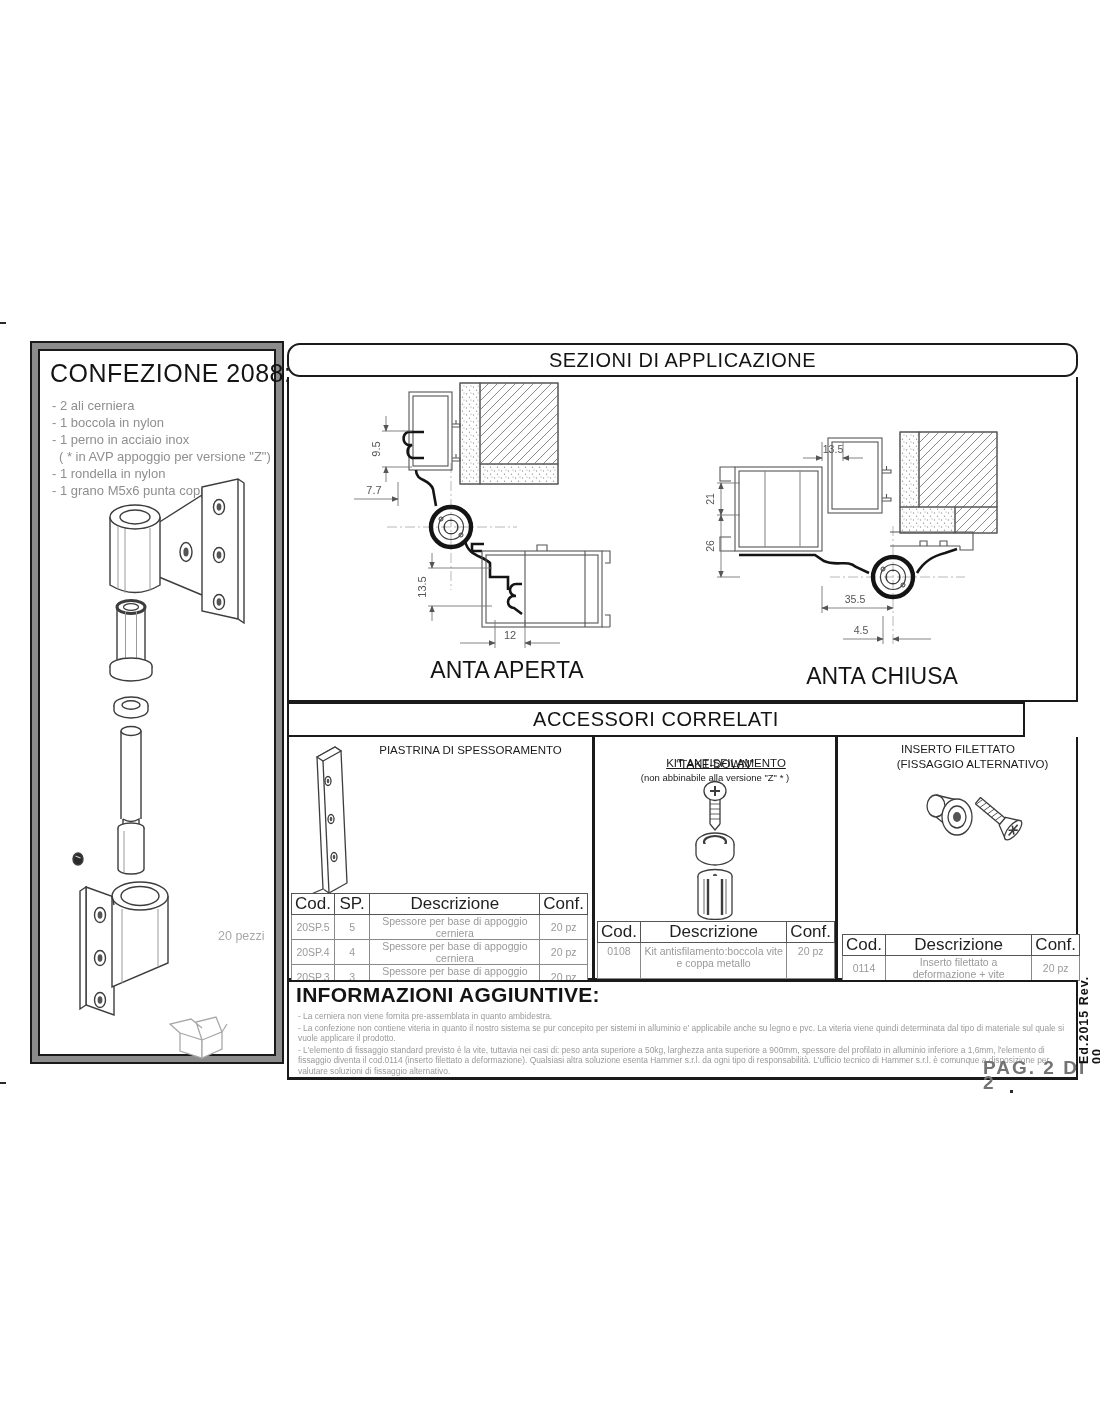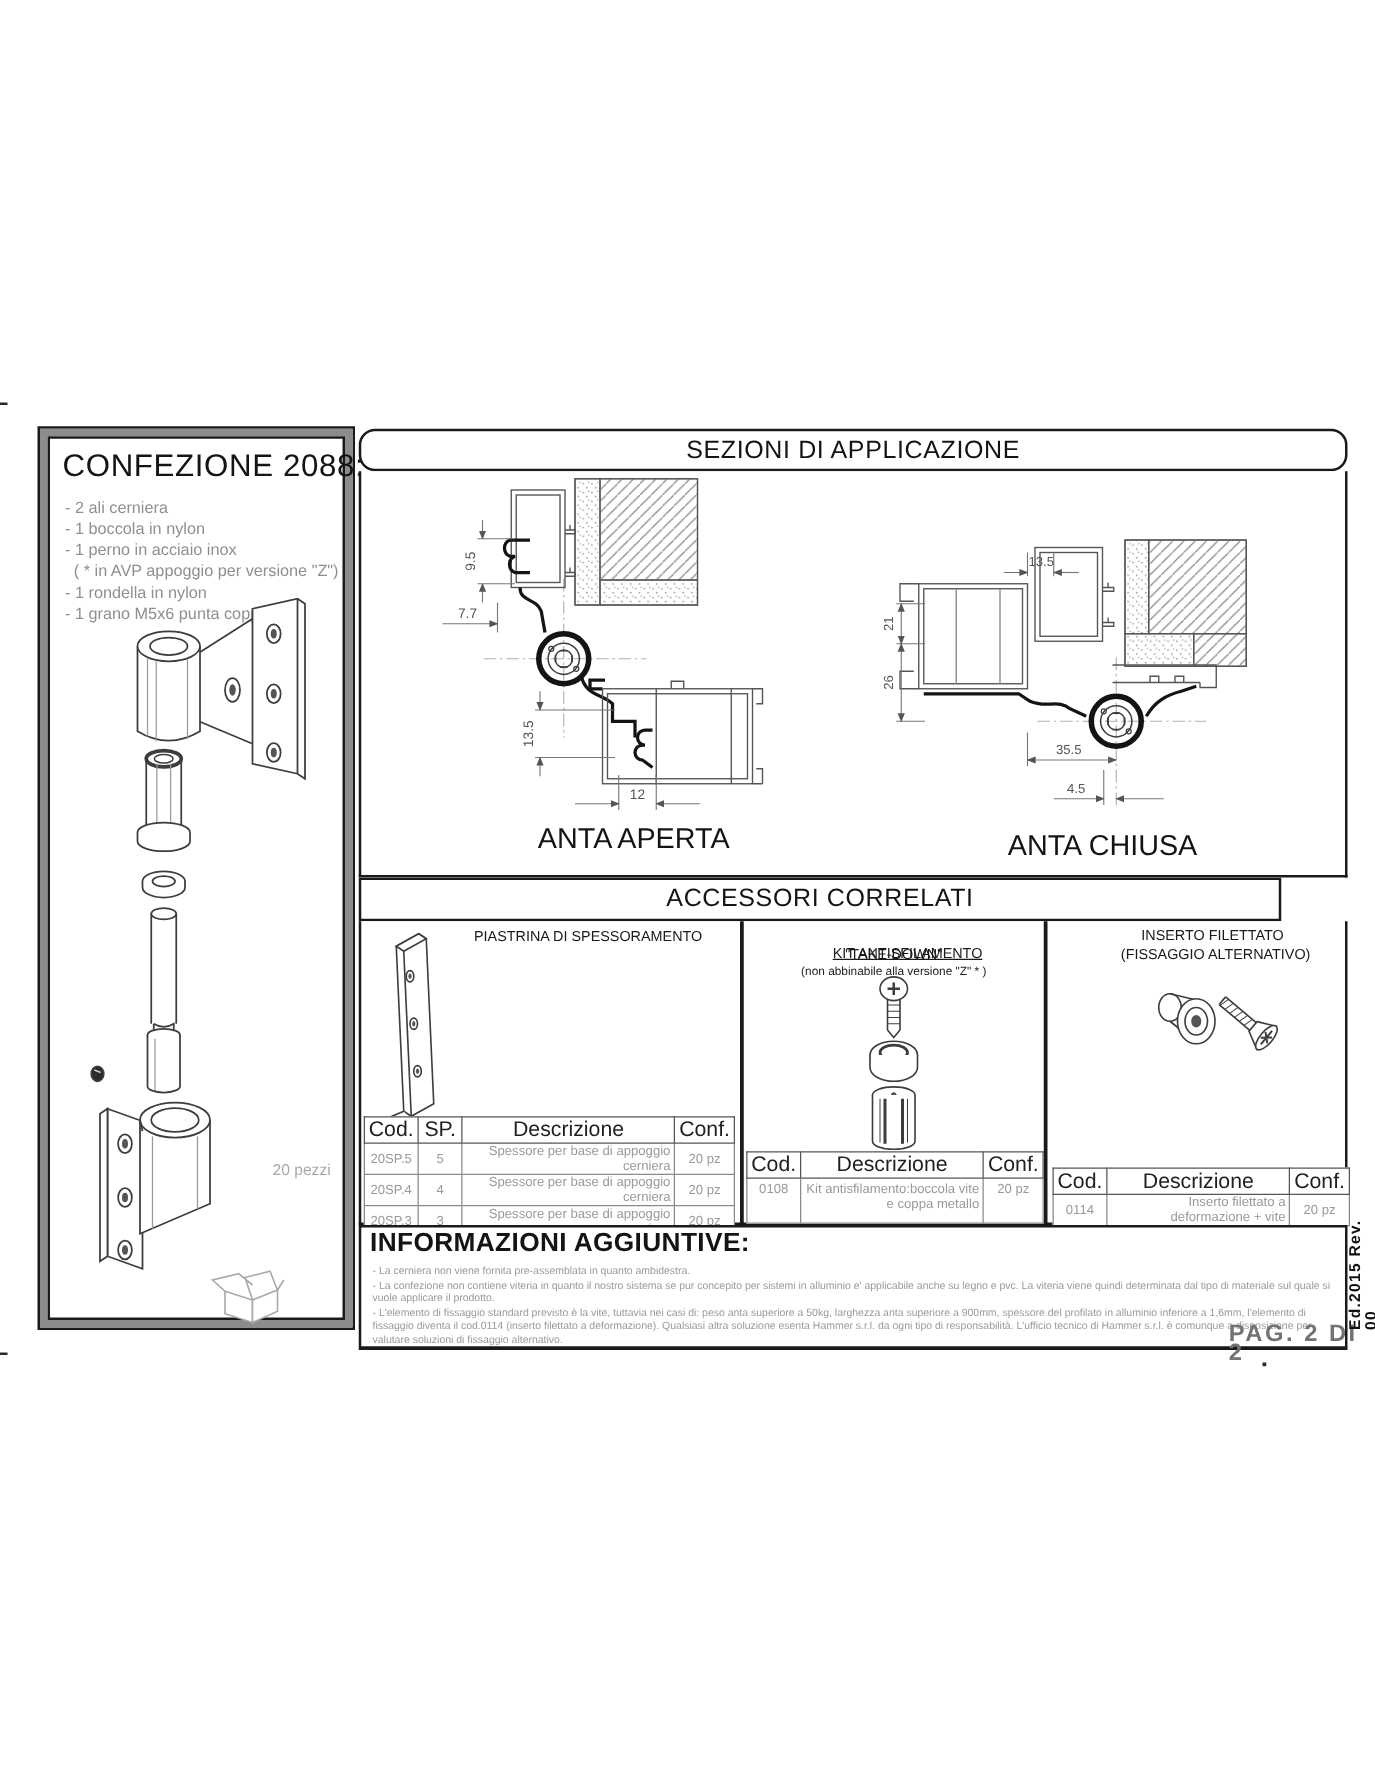--- a/index.html
+++ b/index.html
@@ -21,21 +21,21 @@
   
   .vdiv{background:#1a1a1a;width:2.5px;}
   .acc-title{font-size:11.5px;color:#1a1a1a;text-align:center;line-height:15px;}
   .acc-sub{font-size:9.5px;color:#1a1a1a;text-align:center;line-height:12px;}
   
   table.spec{border-collapse:collapse;background:#fff;font-size:10.5px;}
   table.spec td{border:1px solid #8a8a8a;padding:0 3px;height:16px;color:#9a9a9a;box-sizing:border-box;}
   table.spec tr.hd td{color:#1f1f1f;text-align:center;font-size:17px;height:17px;border-color:#555;}
   table.spec{border:1.5px solid #444;}
   td.c{text-align:center;}
-  td.l{text-align:right;}
+  td.l{text-align:center;}
   
   .info-box{box-sizing:border-box;border:2.5px solid #1a1a1a;border-bottom-width:3px;background:#fff;}
   .info-title{position:absolute;left:7px;top:1px;font-size:21px;font-weight:600;letter-spacing:0.3px;color:#141414;}
   .info-bullets{position:absolute;left:9px;top:29px;right:8px;font-size:8.4px;line-height:10.6px;color:#9a9a9a;}
   .info-bullets div{margin-bottom:1px;}
   
   .pag{font-size:19px;font-weight:bold;letter-spacing:2px;color:#737373;line-height:15px;}
   .edition{position:absolute;left:1078px;top:1064px;width:128px;height:26px;
            transform:rotate(-90deg);transform-origin:0 0;
            font-size:12.5px;font-weight:bold;letter-spacing:1px;line-height:13px;color:#111;}
@@ -423,21 +423,21 @@
         <td style="width:35px">Conf.</td>
       </tr>
       <tr>
         <td class="c" style="height:36px;vertical-align:top;padding-top:2px;">0108</td>
         <td class="l" style="vertical-align:top;padding-top:2px;">Kit antisfilamento:boccola vite e coppa metallo</td>
         <td class="c" style="vertical-align:top;padding-top:2px;">20 pz</td>
       </tr>
     </tbody>
       </table>
 
-    <div class="abs acc-title" style="left:549px;top:5px;width:240px;padding-left:12px;">INSERTO FILETTATO</div>
+    <div class="abs acc-title" style="left:549px;top:5px;width:240px;">INSERTO FILETTATO</div>
     <div class="abs acc-title" style="left:549px;top:20px;width:269px;">(FISSAGGIO ALTERNATIVO)</div>
 
     <svg class="abs" style="left:603px;top:38px;" width="170" height="105" viewBox="0 0 170 105">
       <g stroke="#3d3d3d" stroke-width="1.3" fill="#fff">
 
         <ellipse cx="44" cy="31" rx="9" ry="11"></ellipse>
         <path d="M44,20 L65,25 M44,42 L65,59" fill="none"></path>
         <ellipse cx="65" cy="42" rx="15" ry="18"></ellipse>
         <ellipse cx="65" cy="42" rx="9" ry="11"></ellipse>
         <ellipse cx="65" cy="42" rx="4" ry="5" fill="#555" stroke="none"></ellipse>

